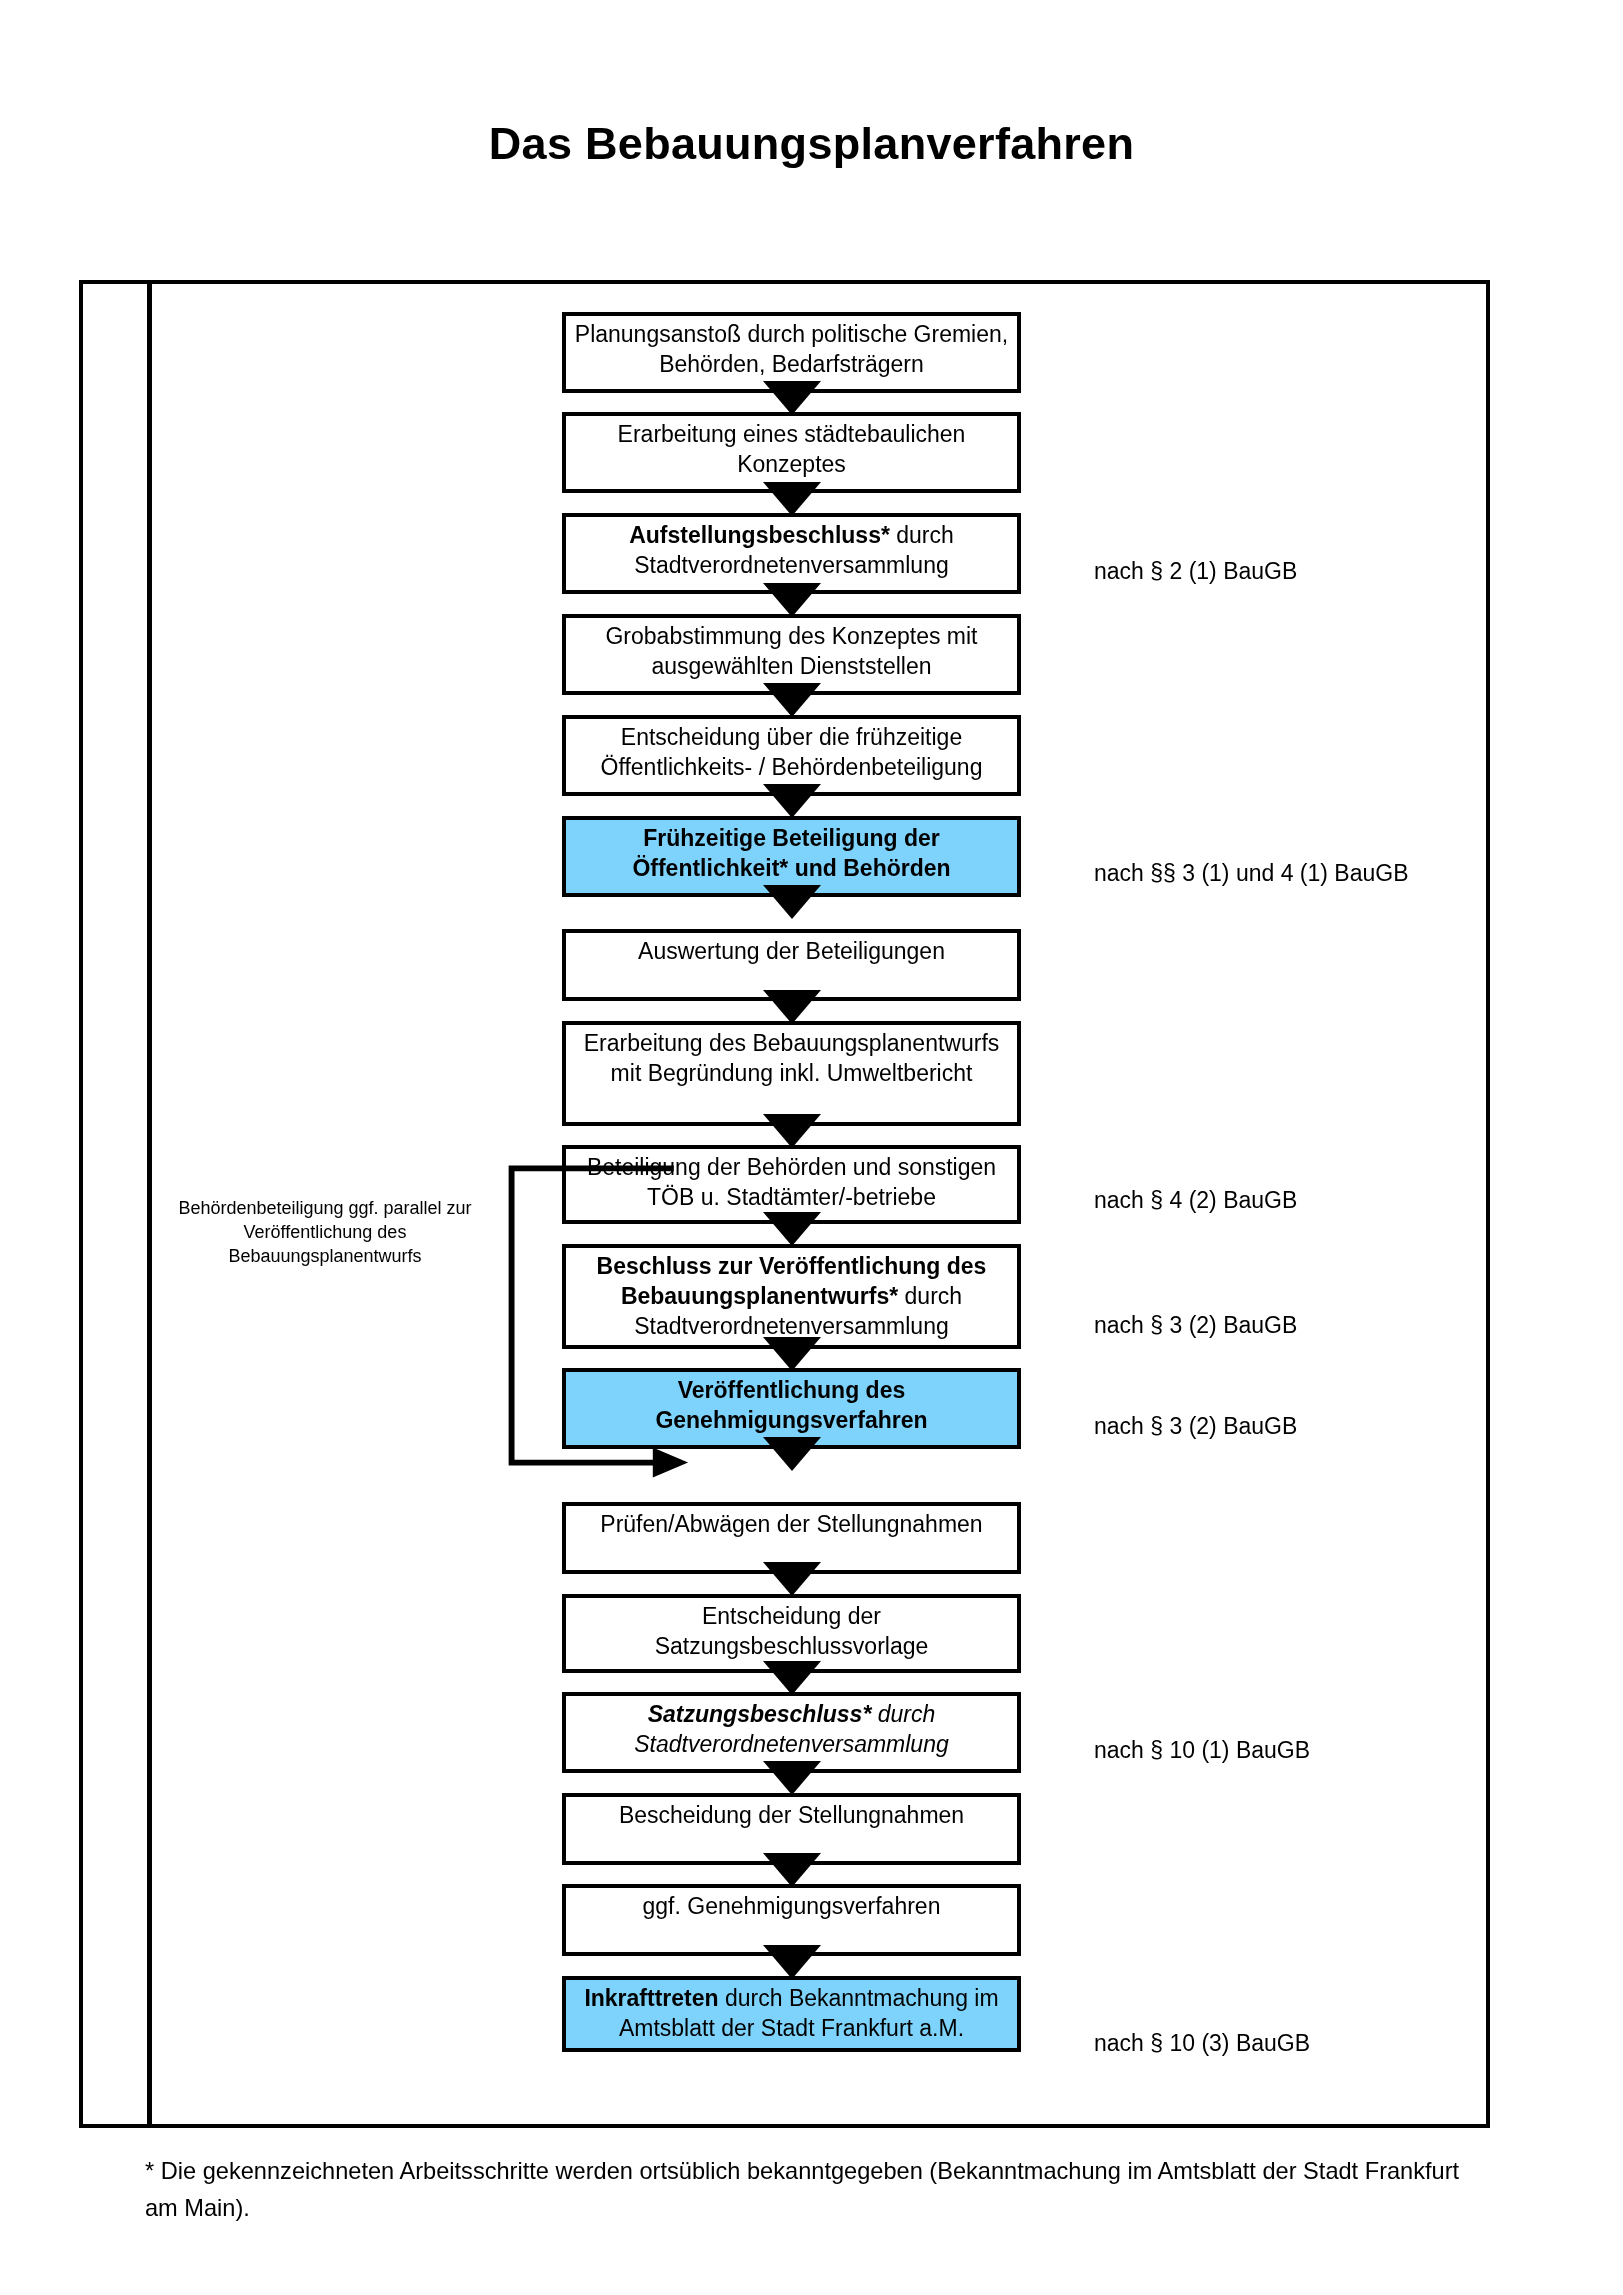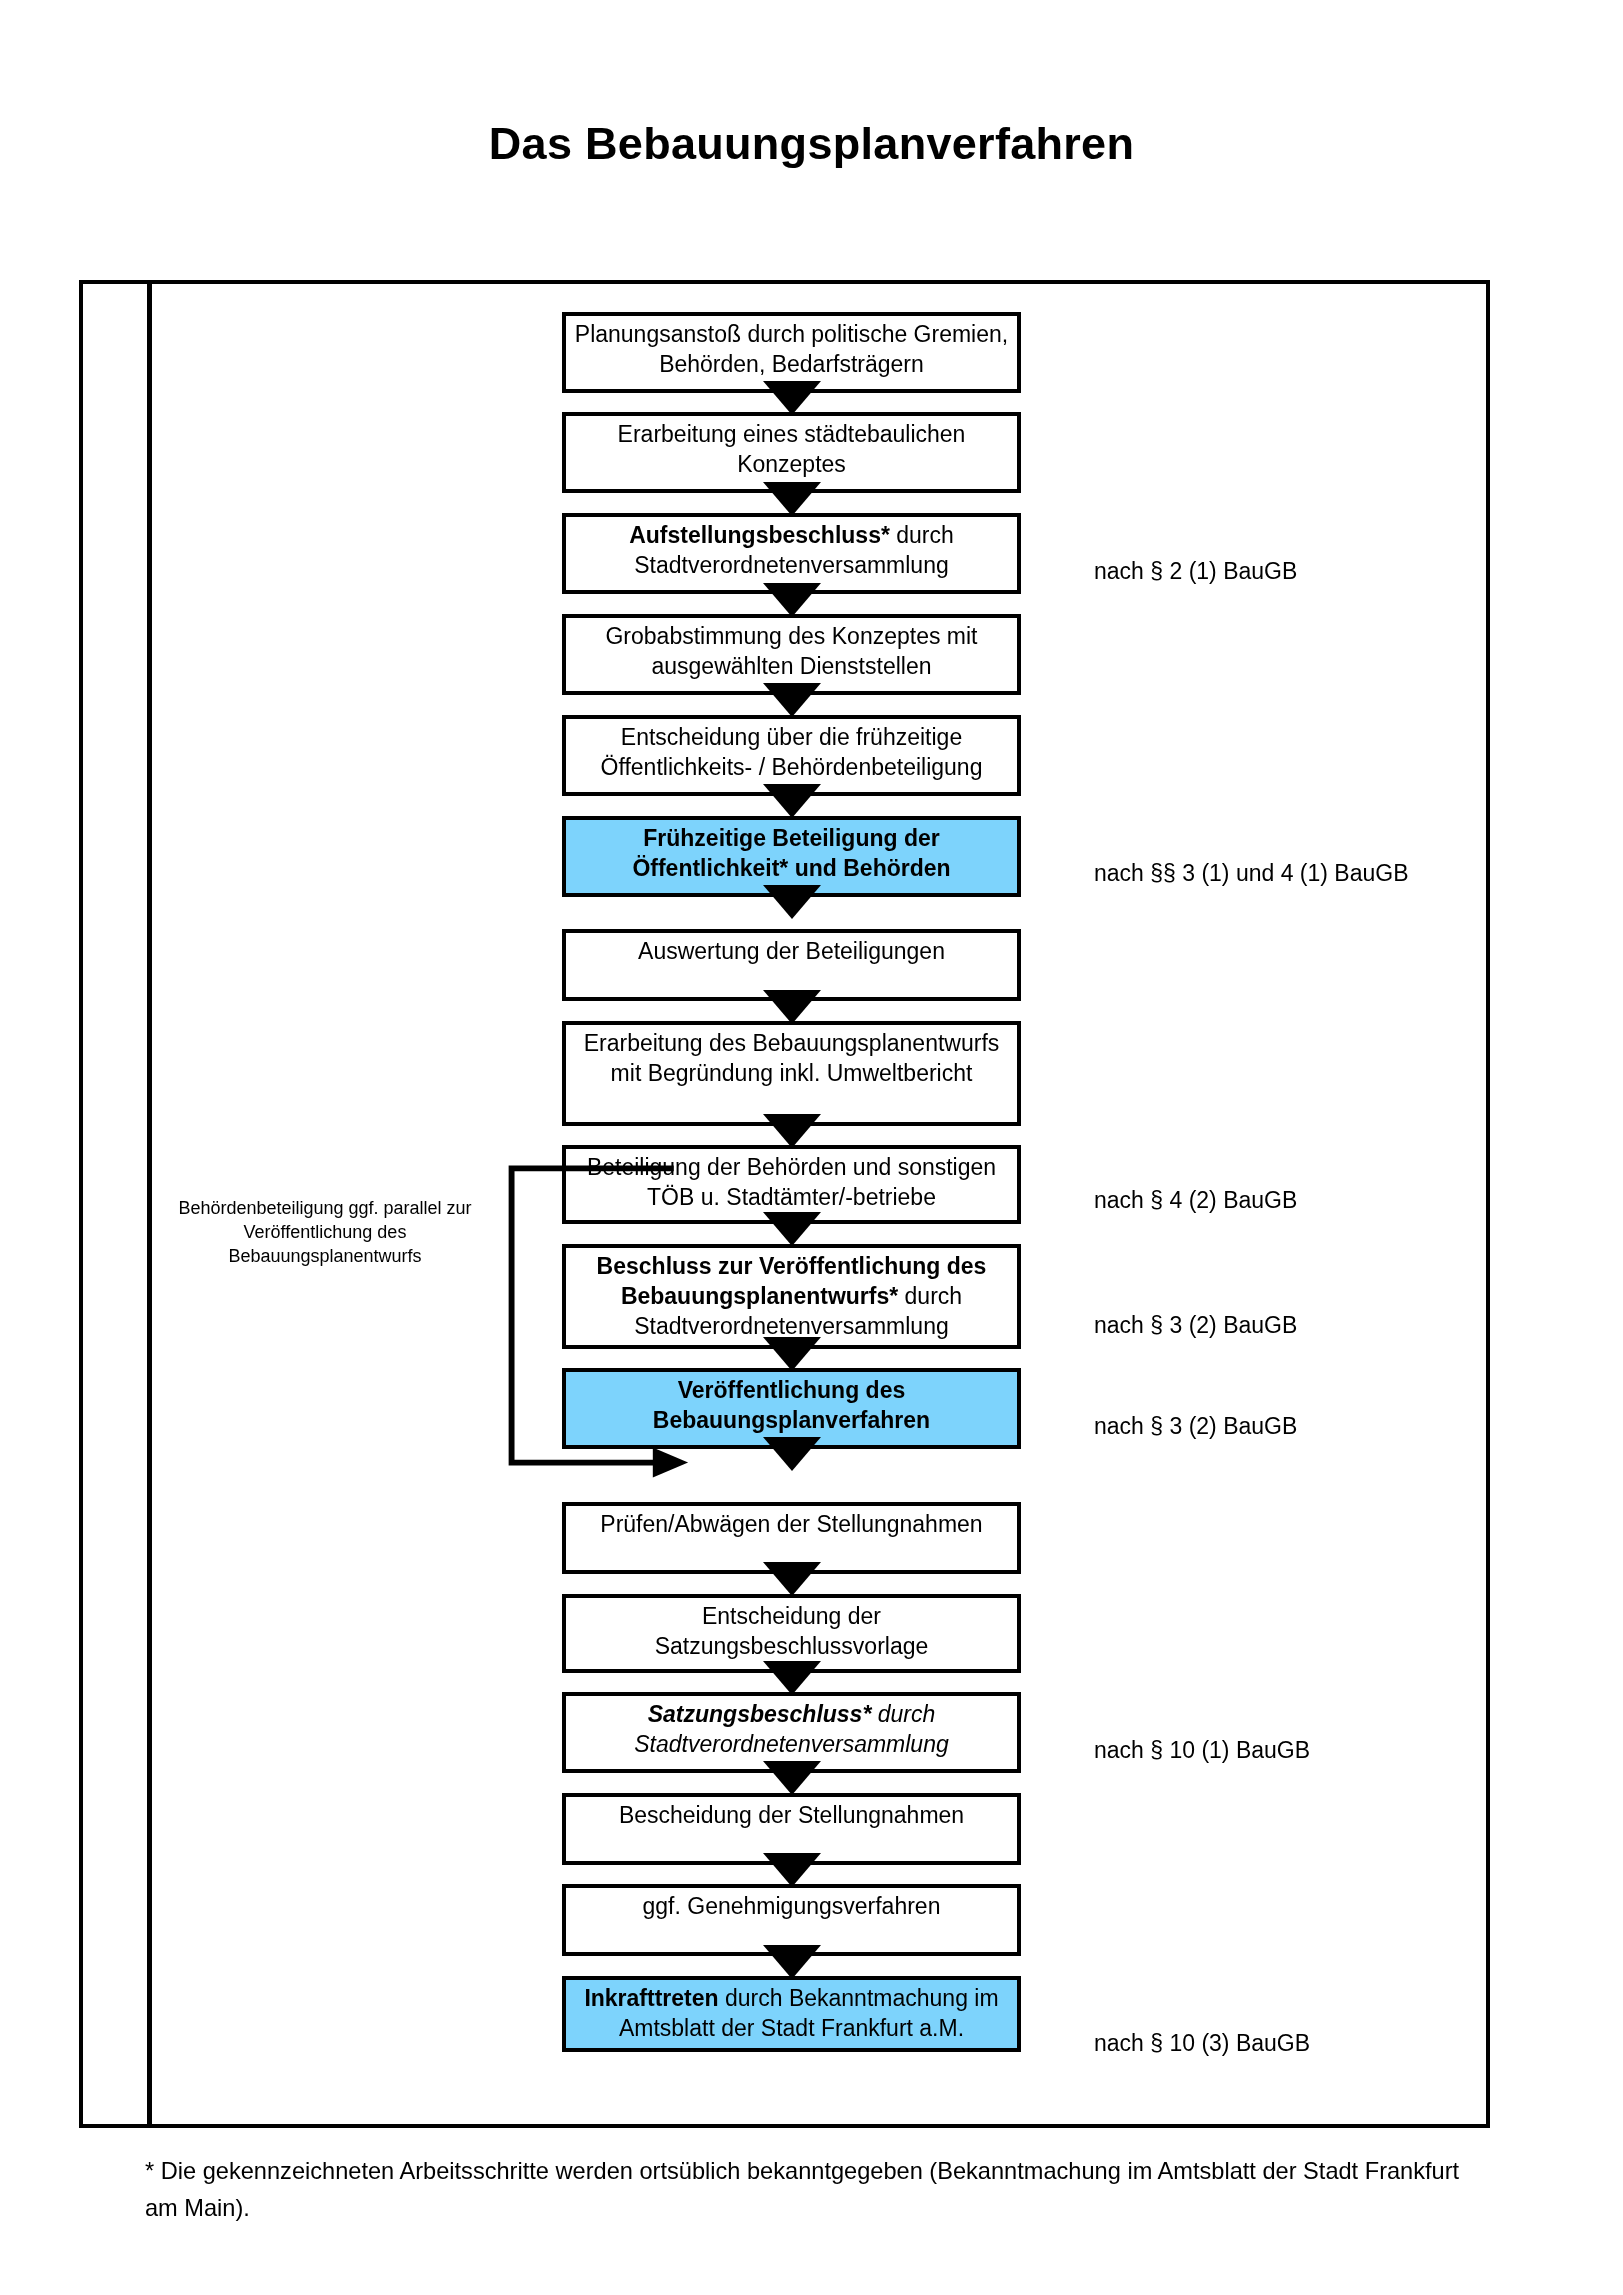--- a/index.html
+++ b/index.html
@@ -160,21 +160,21 @@
         <div>Beteiligung der Behörden und sonstigen TÖB u. Stadtämter/-betriebe</div>
       </div>
       <div class="arrow" style="left: 763px; top: 1212px;"></div>
       <div class="legal" style="top: 1187px;">nach § 4 (2) BauGB</div>
       <div class="pbox" style="top: 1244px; height: 105px;">
         <div><b>Beschluss zur Veröffentlichung des Bebauungsplanentwurfs*</b> durch Stadtverordnetenversammlung</div>
       </div>
       <div class="arrow" style="left: 763px; top: 1337px;"></div>
       <div class="legal" style="top: 1312px;">nach § 3 (2) BauGB</div>
       <div class="pbox blue" style="top: 1368px; height: 81px;">
-        <div><b>Veröffentlichung des Bebauungsplanverfahren</b></div>
+        <div><b>Veröffentlichung des Genehmigungsverfahren</b></div>
       </div>
       <div class="arrow" style="left: 763px; top: 1437px;"></div>
       <div class="legal" style="top: 1413px;">nach § 3 (2) BauGB</div>
       <div class="pbox" style="top: 1502px; height: 72px;">
         <div>Prüfen/Abwägen der Stellungnahmen</div>
       </div>
       <div class="arrow" style="left: 763px; top: 1562px;"></div>
       <div class="pbox" style="top: 1594px; height: 79px;">
         <div>Entscheidung der Satzungsbeschlussvorlage</div>
       </div>

